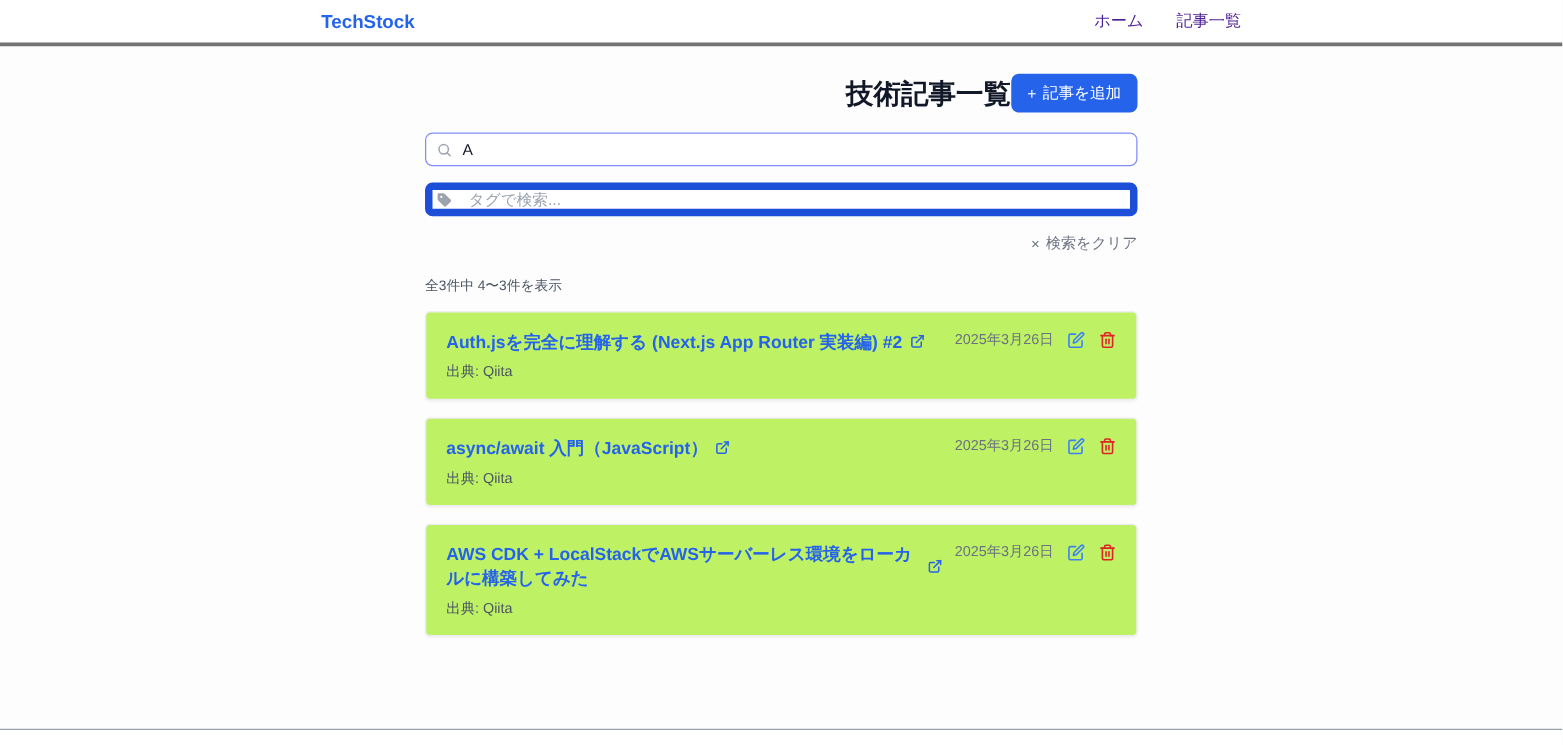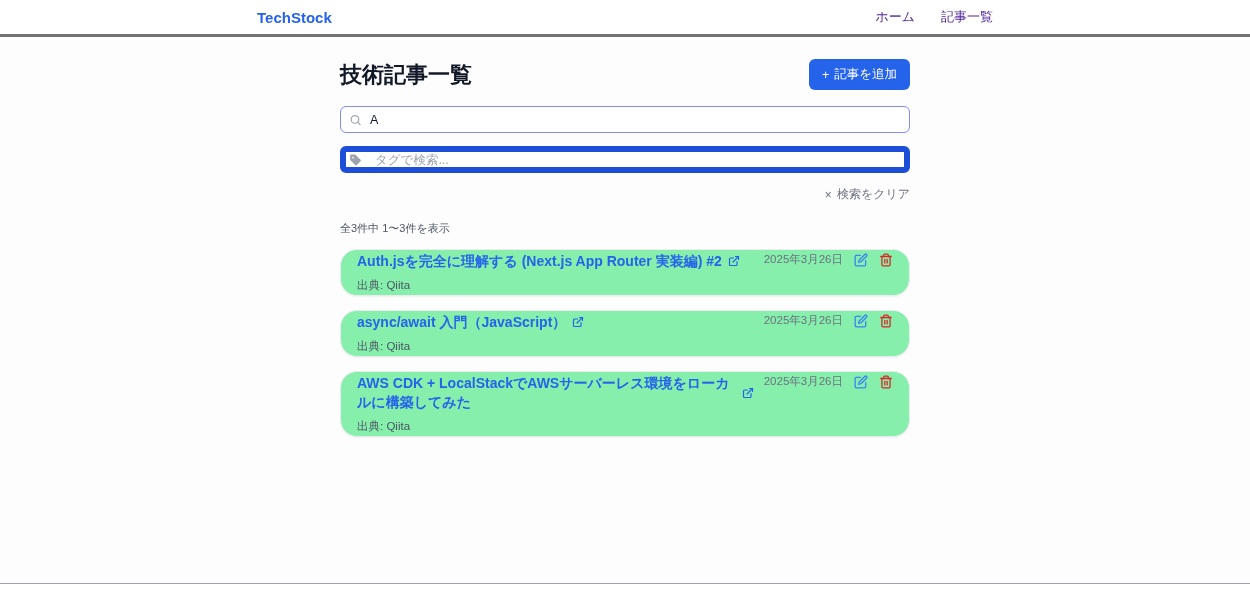--- a/index.html
+++ b/index.html
@@ -42,21 +42,21 @@
 
   
   .main {
     width: 570px;
     margin: 0 auto;
     padding-top: 22px;
   }
   .page-header {
     display: flex;
     align-items: center;
-    justify-content: space-between;
+    justify-content: flex-end;
     margin-bottom: 16px;
   }
   .page-title { font-size: 22px; font-weight: bold; color: #111827; }
   .add-btn {
     background: #2563eb;
     color: #ffffff;
     border: none;
     border-radius: 6px;
     padding: 7px 13px;
     font-size: 12.5px;
@@ -116,25 +116,25 @@
 
   .count-text {
     margin-top: 18px;
     font-size: 11px;
     color: #4b5563;
   }
 
   
   .cards { margin-top: 13px; }
   .card {
-    background: #86efac;
+    background: #bef264;
     border: 1px solid #ececf0;
-    border-radius: 17px;
+    border-radius: 4px;
     box-shadow: 0 1px 2px rgba(0,0,0,0.05);
-    padding: 2px 16px;
+    padding: 14px 16px;
     margin-bottom: 14px;
   }
   .card-top {
     display: flex;
     align-items: flex-start;
     justify-content: space-between;
     gap: 10px;
   }
   .card-title-link {
     color: #2563eb;
@@ -245,21 +245,21 @@
     <input class="search-input" type="text" placeholder="タグで検索..." style="">
   </div>
 
   <div class="clear-row">
     <a class="clear-link">
       <span>×</span>
       <span>検索をクリア</span>
     </a>
   </div>
 
-  <div class="count-text">全3件中 1〜3件を表示</div>
+  <div class="count-text">全3件中 4〜3件を表示</div>
 
   <div class="cards">
 
     <article class="card">
       <div class="card-top">
         <a class="card-title-link">
           <span>Auth.jsを完全に理解する (Next.js App Router 実装編) #2</span>
           <svg class="ext-icon" viewBox="0 0 24 24" fill="none" stroke="currentColor" stroke-width="2.4" stroke-linecap="round" stroke-linejoin="round">
             <path d="M18 13v6a2 2 0 0 1-2 2H5a2 2 0 0 1-2-2V8a2 2 0 0 1 2-2h6"></path>
               <polyline points="15 3 21 3 21 9"></polyline>

